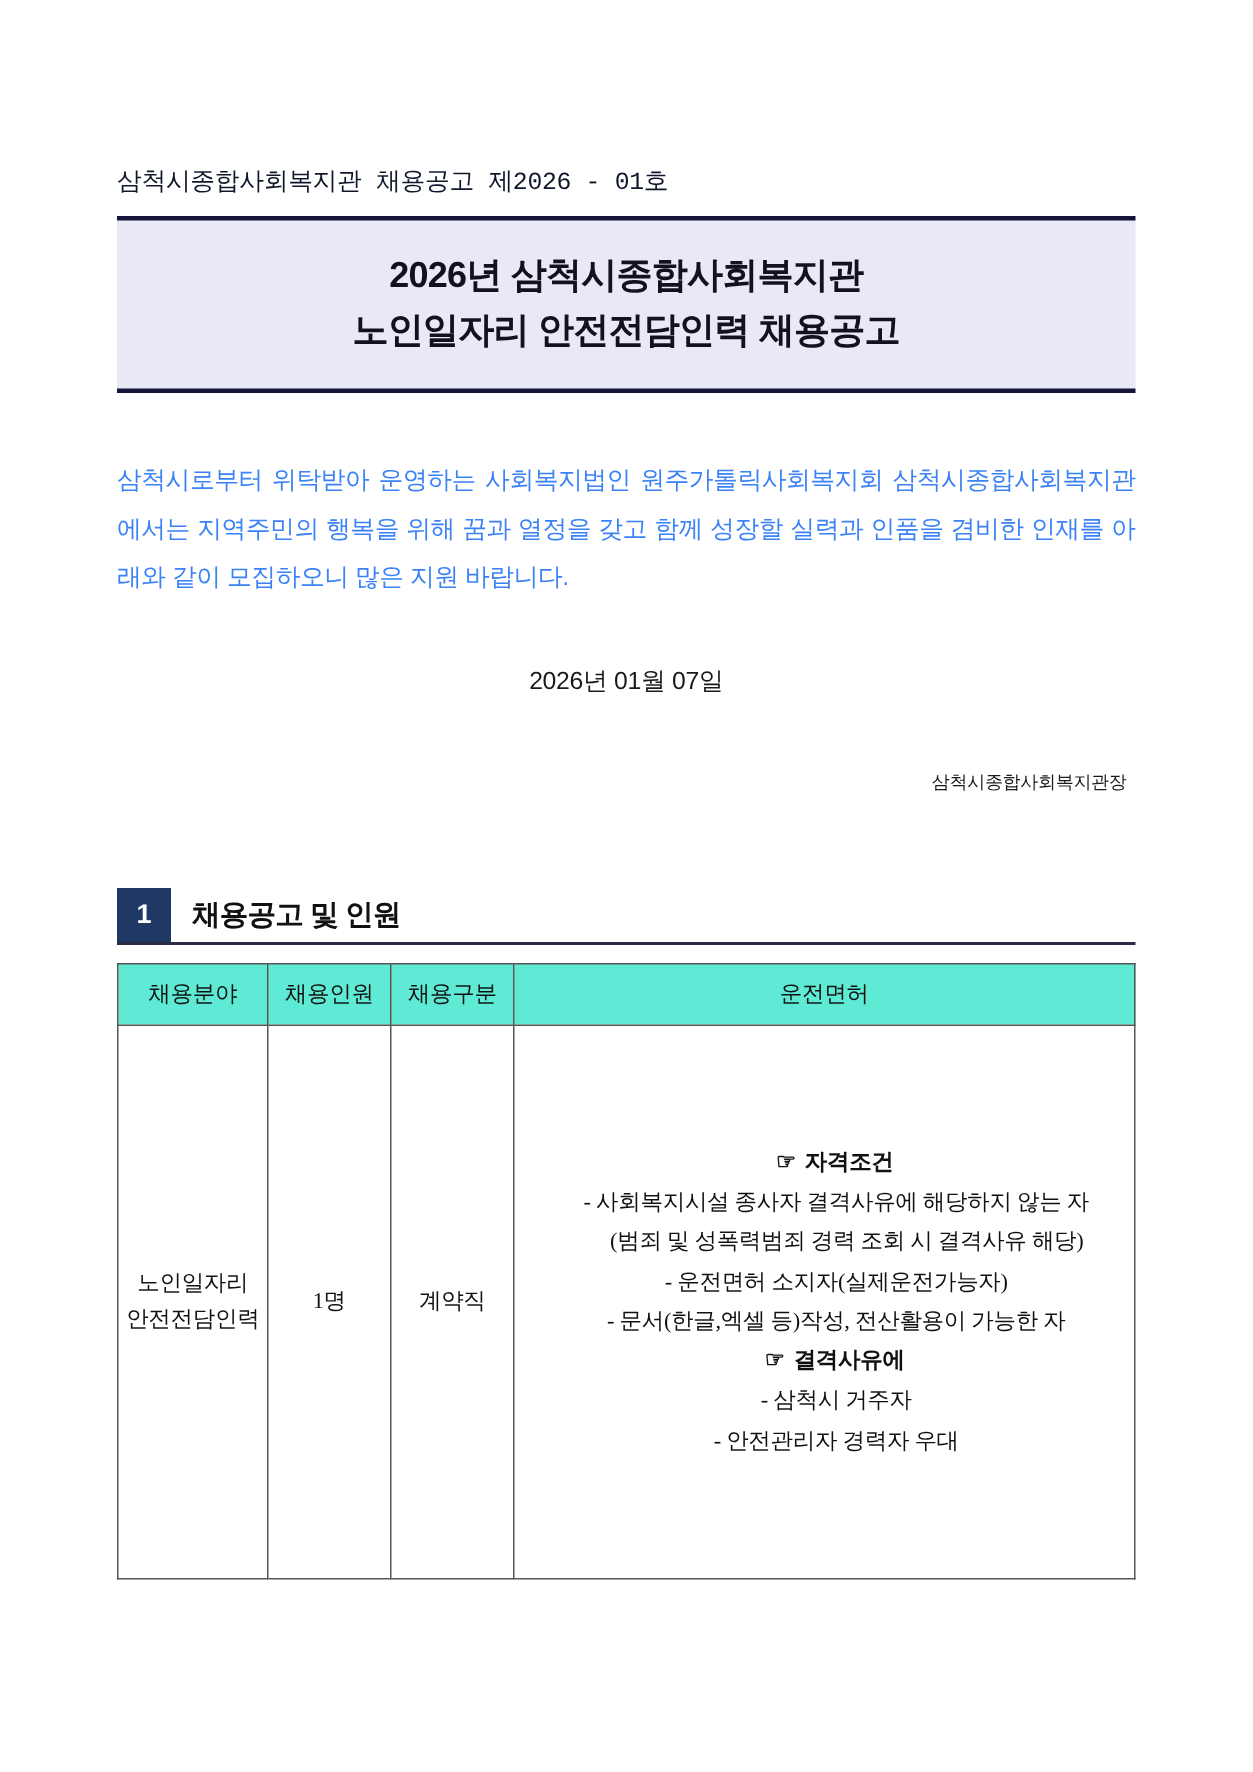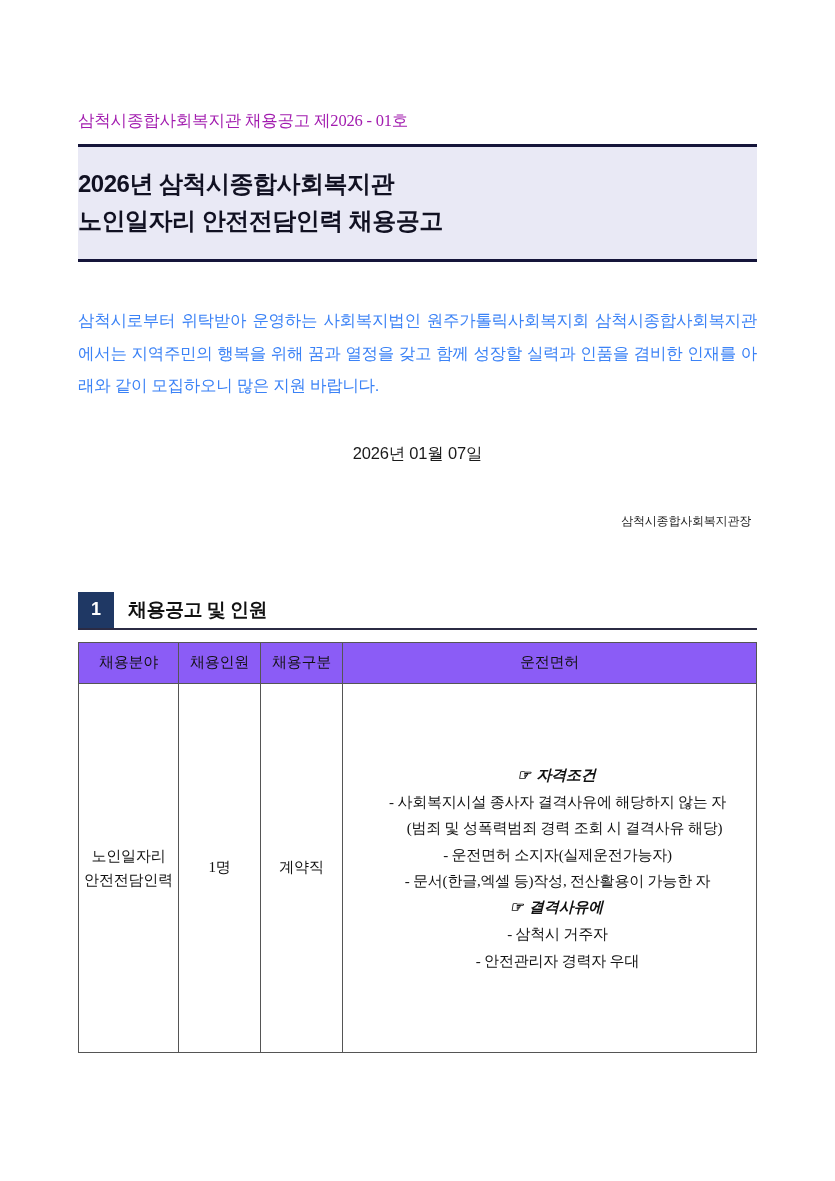--- a/index.html
+++ b/index.html
@@ -21,31 +21,31 @@
     height: 1181px;
     box-sizing: border-box;
     padding: 0 78px;
   }
 
   
   .doc-number {
     margin-top: 110px;
     font-size: 16.5px;
     letter-spacing: -0.2px;
-    color: #a21caf;
-    font-family: Liberation Serif, serif;
+    color: #0f172a;
+    font-family: Liberation Mono, monospace;
   }
 
   
   .title-band {
     margin-top: 12px;
     background: #e9e9f5;
     border-top: 3px solid #15153a;
     border-bottom: 3px solid #15153a;
-    text-align: left;
+    text-align: center;
     padding: 18px 0 20px 0;
   }
   .title-band .line {
     font-size: 24px;
     font-weight: bold;
     letter-spacing: -0.5px;
     line-height: 1.55;
     color: #111122;
     font-family: "Liberation Sans", sans-serif;
   }
@@ -119,21 +119,21 @@
     width: 100%;
     border-collapse: collapse;
     table-layout: fixed;
   }
   table.recruit th,
   table.recruit td {
     border: 1px solid #555;
     font-size: 15px;
   }
   table.recruit th {
-    background: #8b5cf6;
+    background: #5eead4;
     height: 38px;
     font-weight: normal;
     letter-spacing: -0.2px;
     color: #111;
   }
   table.recruit td {
     vertical-align: middle;
     text-align: center;
     letter-spacing: -0.2px;
     color: #111;
@@ -142,21 +142,20 @@
     text-align: left;
     vertical-align: top;
     padding: 34px 14px 34px 28px;
     line-height: 1.75;
     height: 300px;
   }
   .q-head {
     font-weight: bold;
     letter-spacing: -0.2px;
     margin-bottom: 1px;
-    font-style: italic;
   }
   .q-head .pointer { margin-right: 6px; }
   .q-item {
     letter-spacing: -0.2px;
     padding-left: 2px;
   }
   .q-sub {
     letter-spacing: -0.2px;
     padding-left: 16px;
   }

